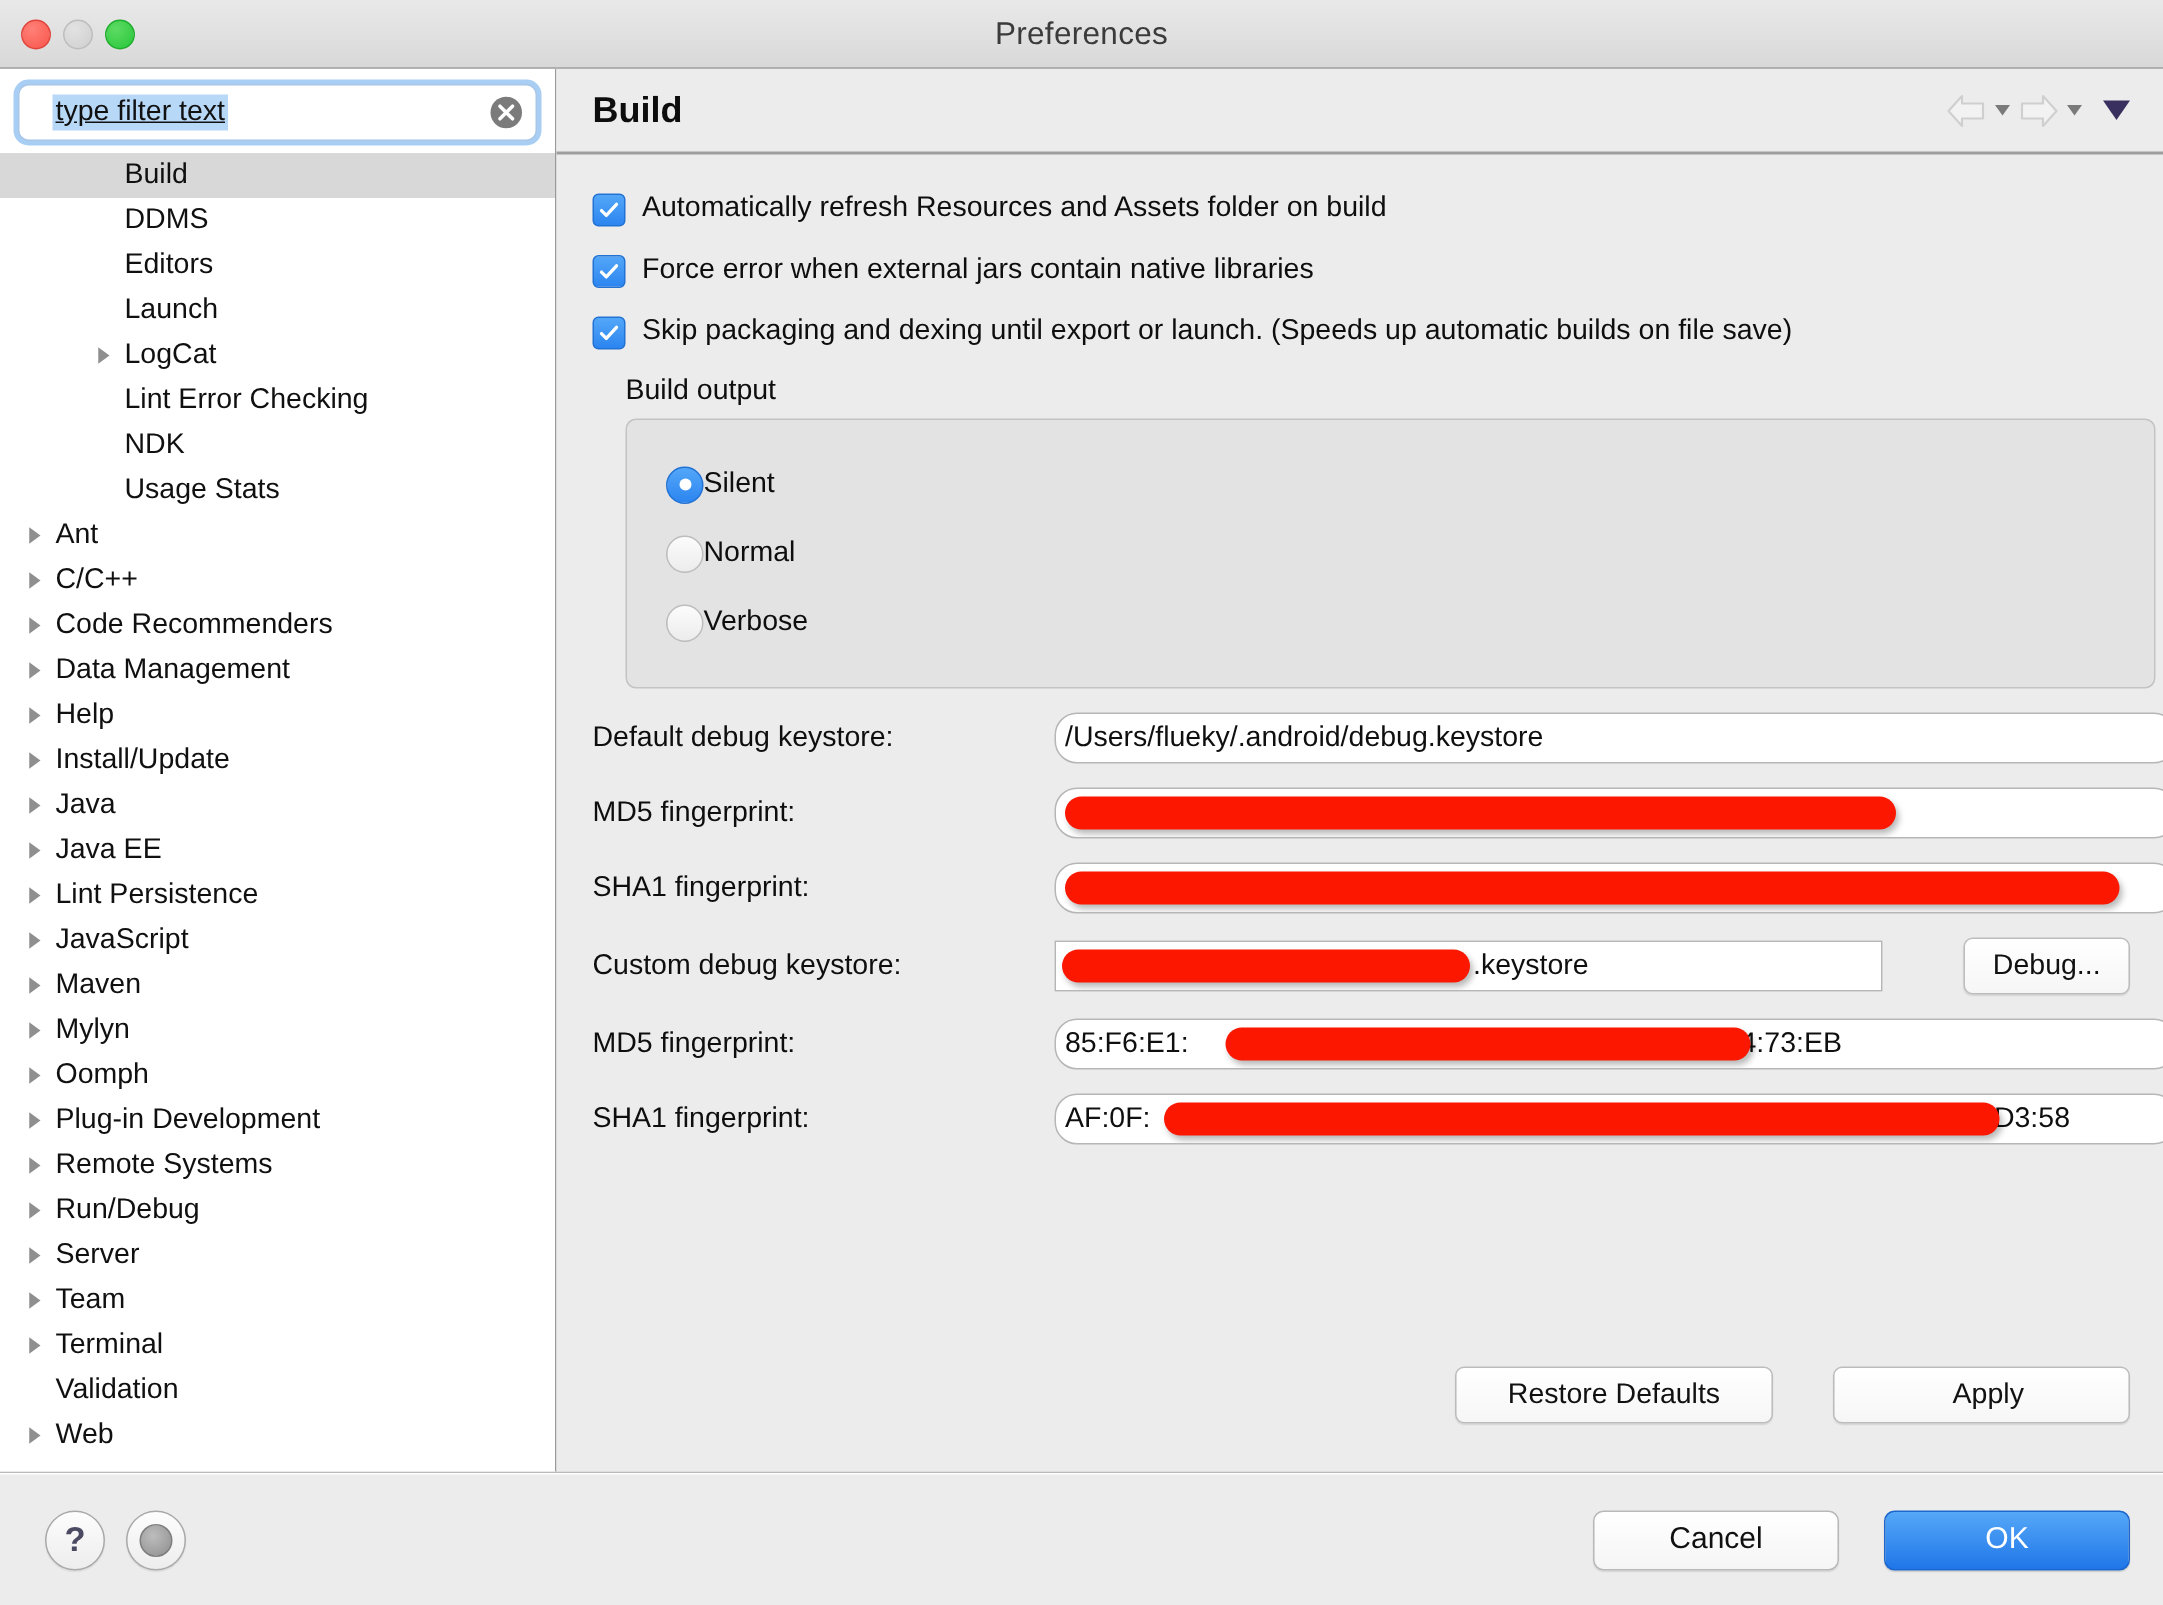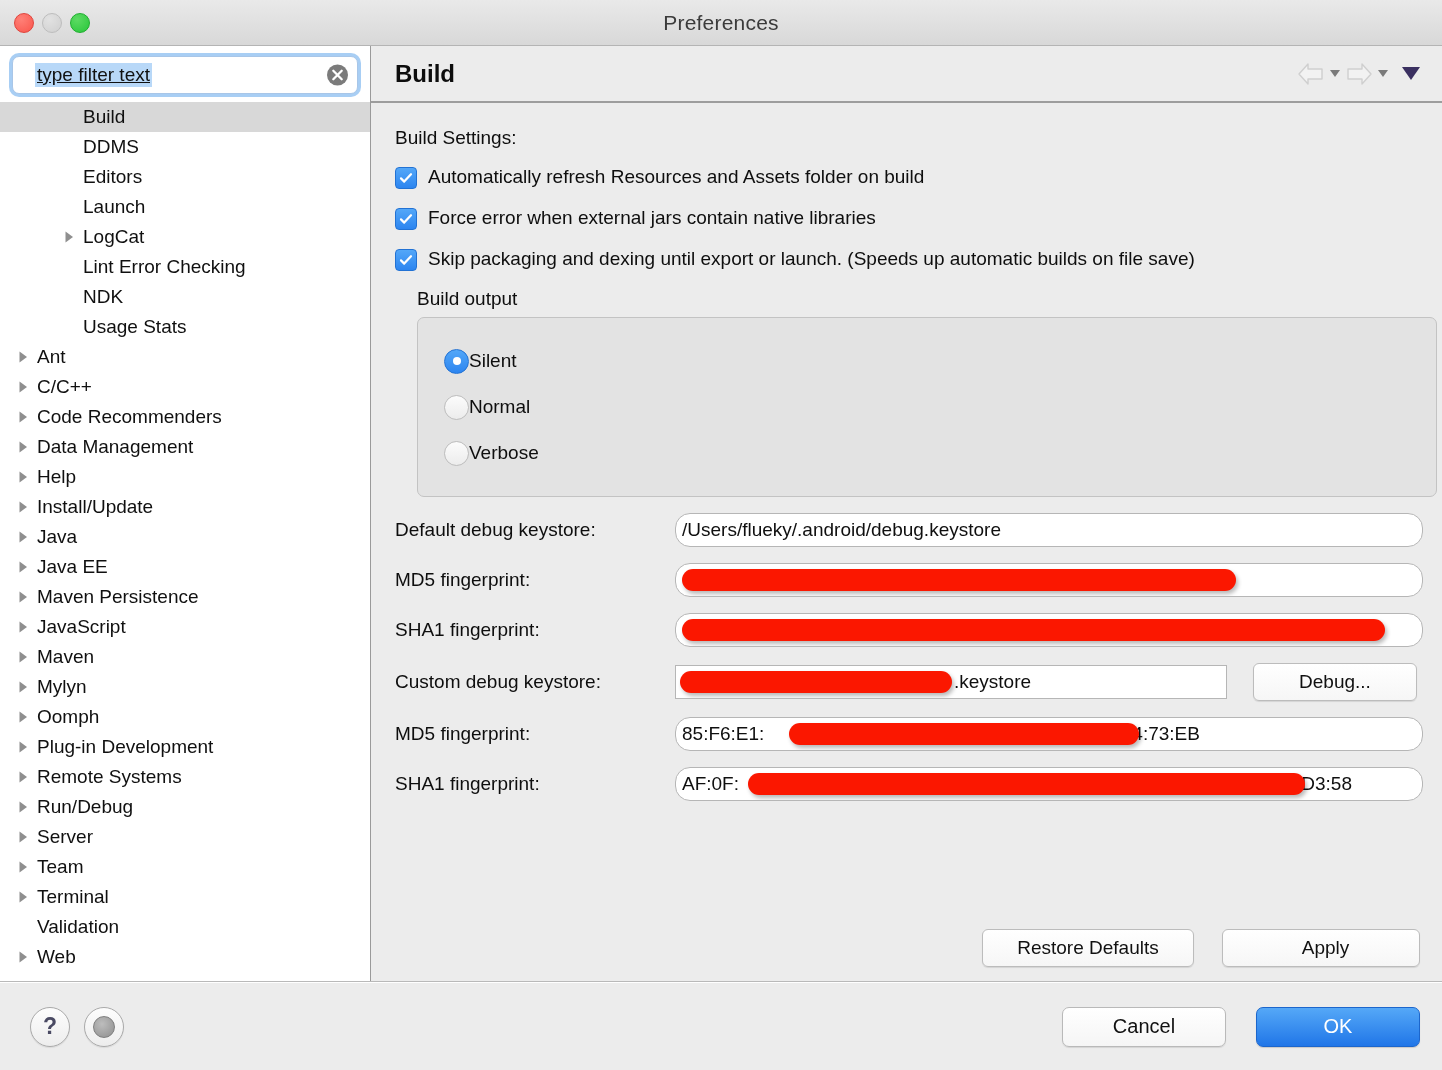--- a/index.html
+++ b/index.html
@@ -180,20 +180,21 @@
     background: linear-gradient(to bottom, #53a7f8, #2c85f0);
     border-color: #2272d4;
   }
   .radio .dot { width: 8px; height: 8px; border-radius: 50%; background: #ffffff; }
   .radio-label { font-size: 19px; color: #0e0e0e; }
 
   
   .form-row {
     display: flex; align-items: center;
     margin-top: 16px;
+    gap: 28px;
   }
   .form-row .field-label {
     width: 280px; flex: 0 0 280px;
     font-size: 19px; color: #0e0e0e;
     text-align: left;
   }
   .text-field {
     position: relative;
     height: 34px;
     background: #ffffff;
@@ -223,22 +224,22 @@
     border: 1px solid #bcbcbc;
     border-radius: 6px;
     box-shadow: 0 1px 1px rgba(0,0,0,.10);
     font-size: 19px; color: #111;
     display: flex; align-items: center; justify-content: center;
     cursor: pointer;
   }
 
   #panel-buttons {
     position: absolute;
-    right: 22px; bottom: 14px;
-    display: flex; gap: 28px;
+    right: 22px; bottom: 32px;
+    display: flex; gap: 40px;
   }
   .gray-btn {
     height: 38px;
     background: linear-gradient(to bottom, #ffffff, #f6f6f6);
     border: 1px solid #bcbcbc;
     border-radius: 6px;
     box-shadow: 0 1px 1px rgba(0,0,0,.10);
     font-size: 19px; color: #111;
     display: flex; align-items: center; justify-content: center;
     padding: 0 18px;
@@ -419,21 +420,21 @@
               </svg>
             </span>
             <span class="label">Java EE</span>
           </div>
           <div class="tree-row depth0">
             <span class="twisty">
               <svg width="14" height="14" viewBox="0 0 14 14">
                 <path d="M3.5 1.5 L11 7 L3.5 12.5 Z" fill="#8f8f8f"></path>
               </svg>
             </span>
-            <span class="label">Maven Persistence</span>
+            <span class="label">Lint Persistence</span>
           </div>
           <div class="tree-row depth0">
             <span class="twisty">
               <svg width="14" height="14" viewBox="0 0 14 14">
                 <path d="M3.5 1.5 L11 7 L3.5 12.5 Z" fill="#8f8f8f"></path>
               </svg>
             </span>
             <span class="label">JavaScript</span>
           </div>
           <div class="tree-row depth0">
@@ -543,21 +544,20 @@
               </svg>
             </span>
             <span class="caret"></span>
           </div>
           <span id="menu-btn" class="caret dark"></span>
         </div>
       </div>
 
       <div id="content-scroll">
 
-        <div class="section-label">Build Settings:</div>
 
         <div id="checkbox-list">
             <div class="check-row">
               <span class="checkbox">
                 <svg width="16" height="16" viewBox="0 0 16 16">
                   <path d="M3 8.4 L6.2 11.6 L13 4.2" stroke="#ffffff" stroke-width="2.2" fill="none" stroke-linecap="round" stroke-linejoin="round"></path>
                 </svg>
               </span>
               <span class="check-label">Automatically refresh Resources and Assets folder on build</span>
             </div>

